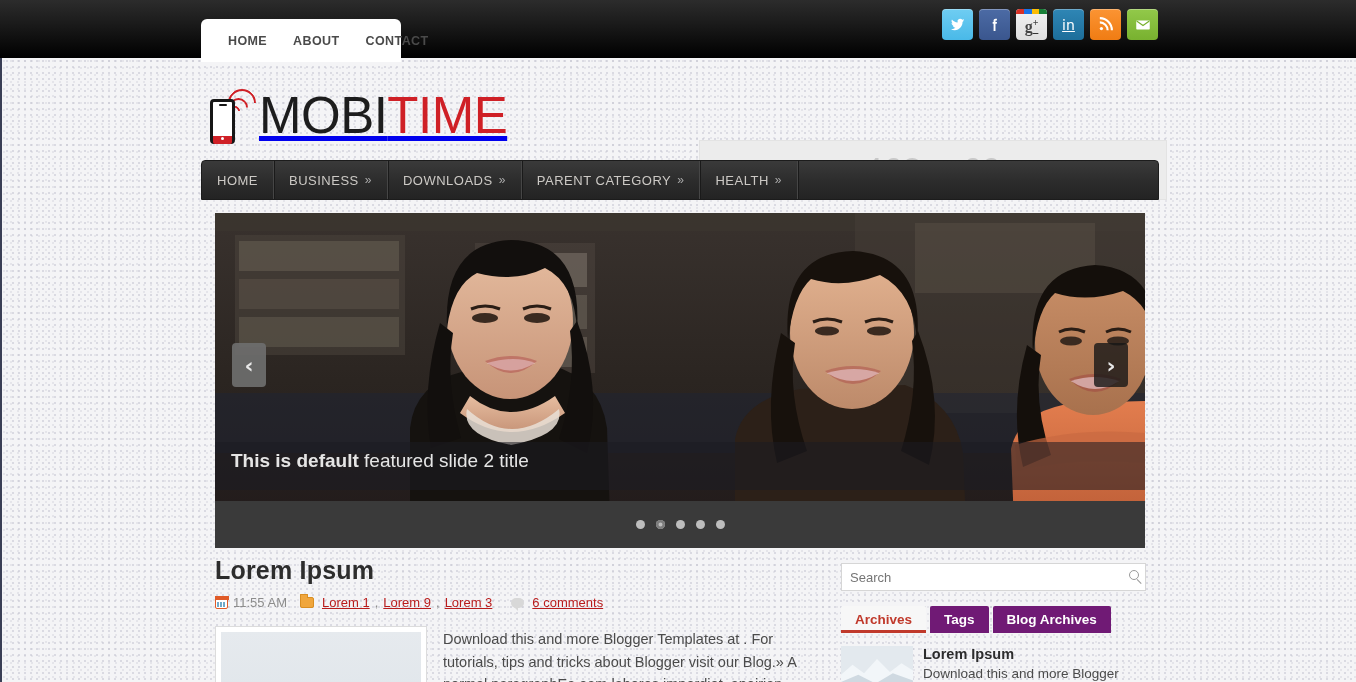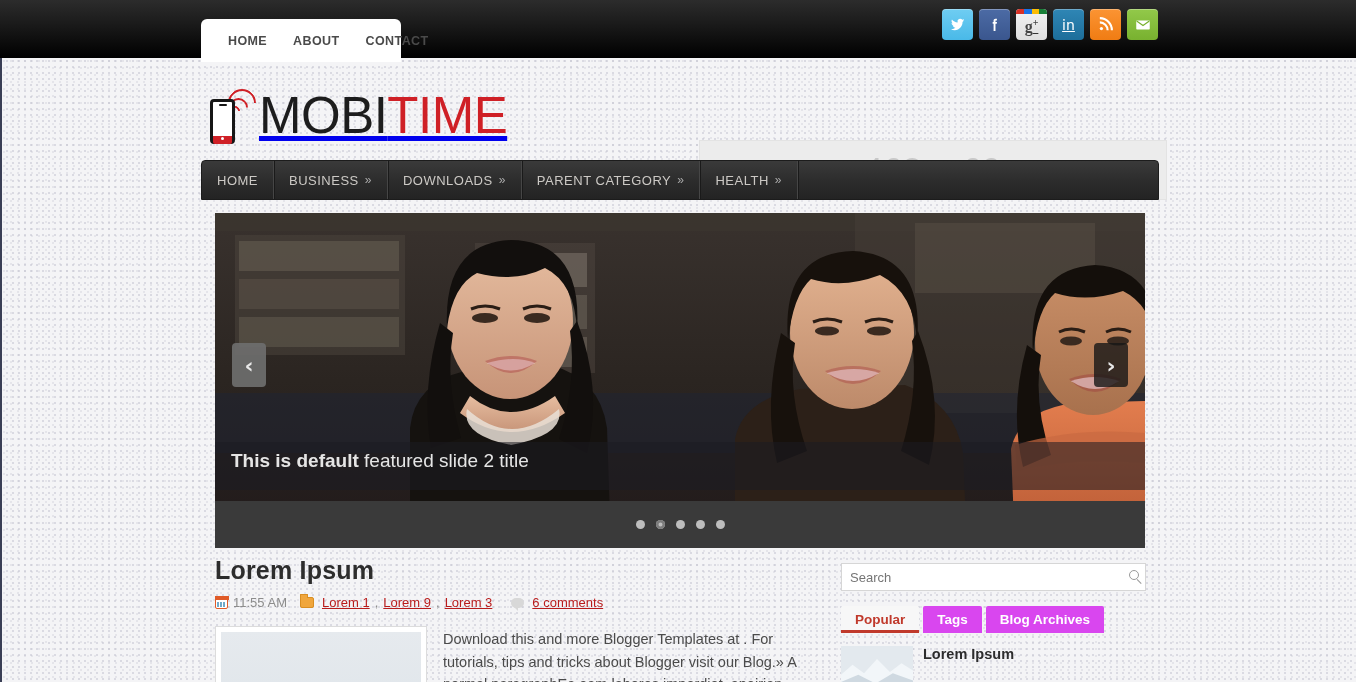--- a/index.html
+++ b/index.html
@@ -184,21 +184,21 @@
     width:100%; height:28px; border:1px solid #d6d6d6; background:#fff;
     padding: 0 26px 0 8px; font-size:13px; color:#8e8e8e;
     font-family:"Liberation Sans", sans-serif; outline:none;
   }
   .search-ico { position:absolute; right:7px; top:7px; width:10px; height:10px;
                 border:1.4px solid #9a9a9a; border-radius:50%; }
   .search-ico:after { content:''; position:absolute; right:-4px; bottom:-3px; width:6px; height:1.4px;
                       background:#9a9a9a; transform: rotate(45deg); }
   .tabs { margin-top:15px; display:flex; gap:4px; }
   .tab { padding:6px 14px; font-size:13.5px; font-weight:bold; cursor:pointer;
-         background:#d946ef; color:#ffffff; border-radius:2px 2px 0 0; }
+         background:#701a75; color:#ffffff; border-radius:2px 2px 0 0; }
   .tab.active { background:#f7f7f7; color:#c0392b; border-bottom:3px solid #c0392b; padding-bottom:3px; }
   .widget-item { margin-top:13px; display:flex; gap:10px; }
   .wthumb { width:72px; height:46px; flex:0 0 auto; overflow:hidden;
             background: linear-gradient(to bottom,#e7ebef 0%, #dde4e9 45%, #c6d0d8 55%, #aeb9c2 100%); position:relative;}
   .wtext h4 { margin:0; font-size:14.5px; color:#2d2d2d; font-weight:bold; }
   .wtext p { margin:2px 0 0 0; font-size:13.5px; color:#4b4b4b; line-height:19px; }
 </style>
 </head>
 <body>
 
@@ -432,31 +432,32 @@
   </div>
 </div>
 
 <aside class="sidebar">
   <div class="searchbox">
     <input type="text" placeholder="Search" style="">
     <span class="search-ico"></span>
   </div>
 
   <div class="tabs">
-    <div class="tab active">Popular</div>
+    <div class="tab active">Archives</div>
     <div class="tab">Tags</div>
     <div class="tab">Blog Archives</div>
   </div>
 
   <div class="widget-item">
     <div class="wthumb">
       <svg width="72" height="46" viewBox="0 0 100 64" preserveAspectRatio="none" aria-hidden="true">
         <rect width="100" height="64" fill="#e3e9ee"></rect>
         <path d="M0 64 L0 40 L16 26 L32 38 L50 18 L68 36 L84 24 L100 34 L100 64Z" fill="#f2f6f9"></path>
         <path d="M0 64 L0 50 L24 40 L48 52 L72 38 L100 48 L100 64Z" fill="#cfd9e1"></path>
         <path d="M0 64 L0 58 L30 54 L62 60 L100 56 L100 64Z" fill="#b0bcc6"></path>
       </svg>
     </div>
     <div class="wtext">
       <h4>Lorem Ipsum</h4>
+      <p>Download this and more Blogger</p>
     </div>
   </div>
 </aside>
 
 </body></html>

